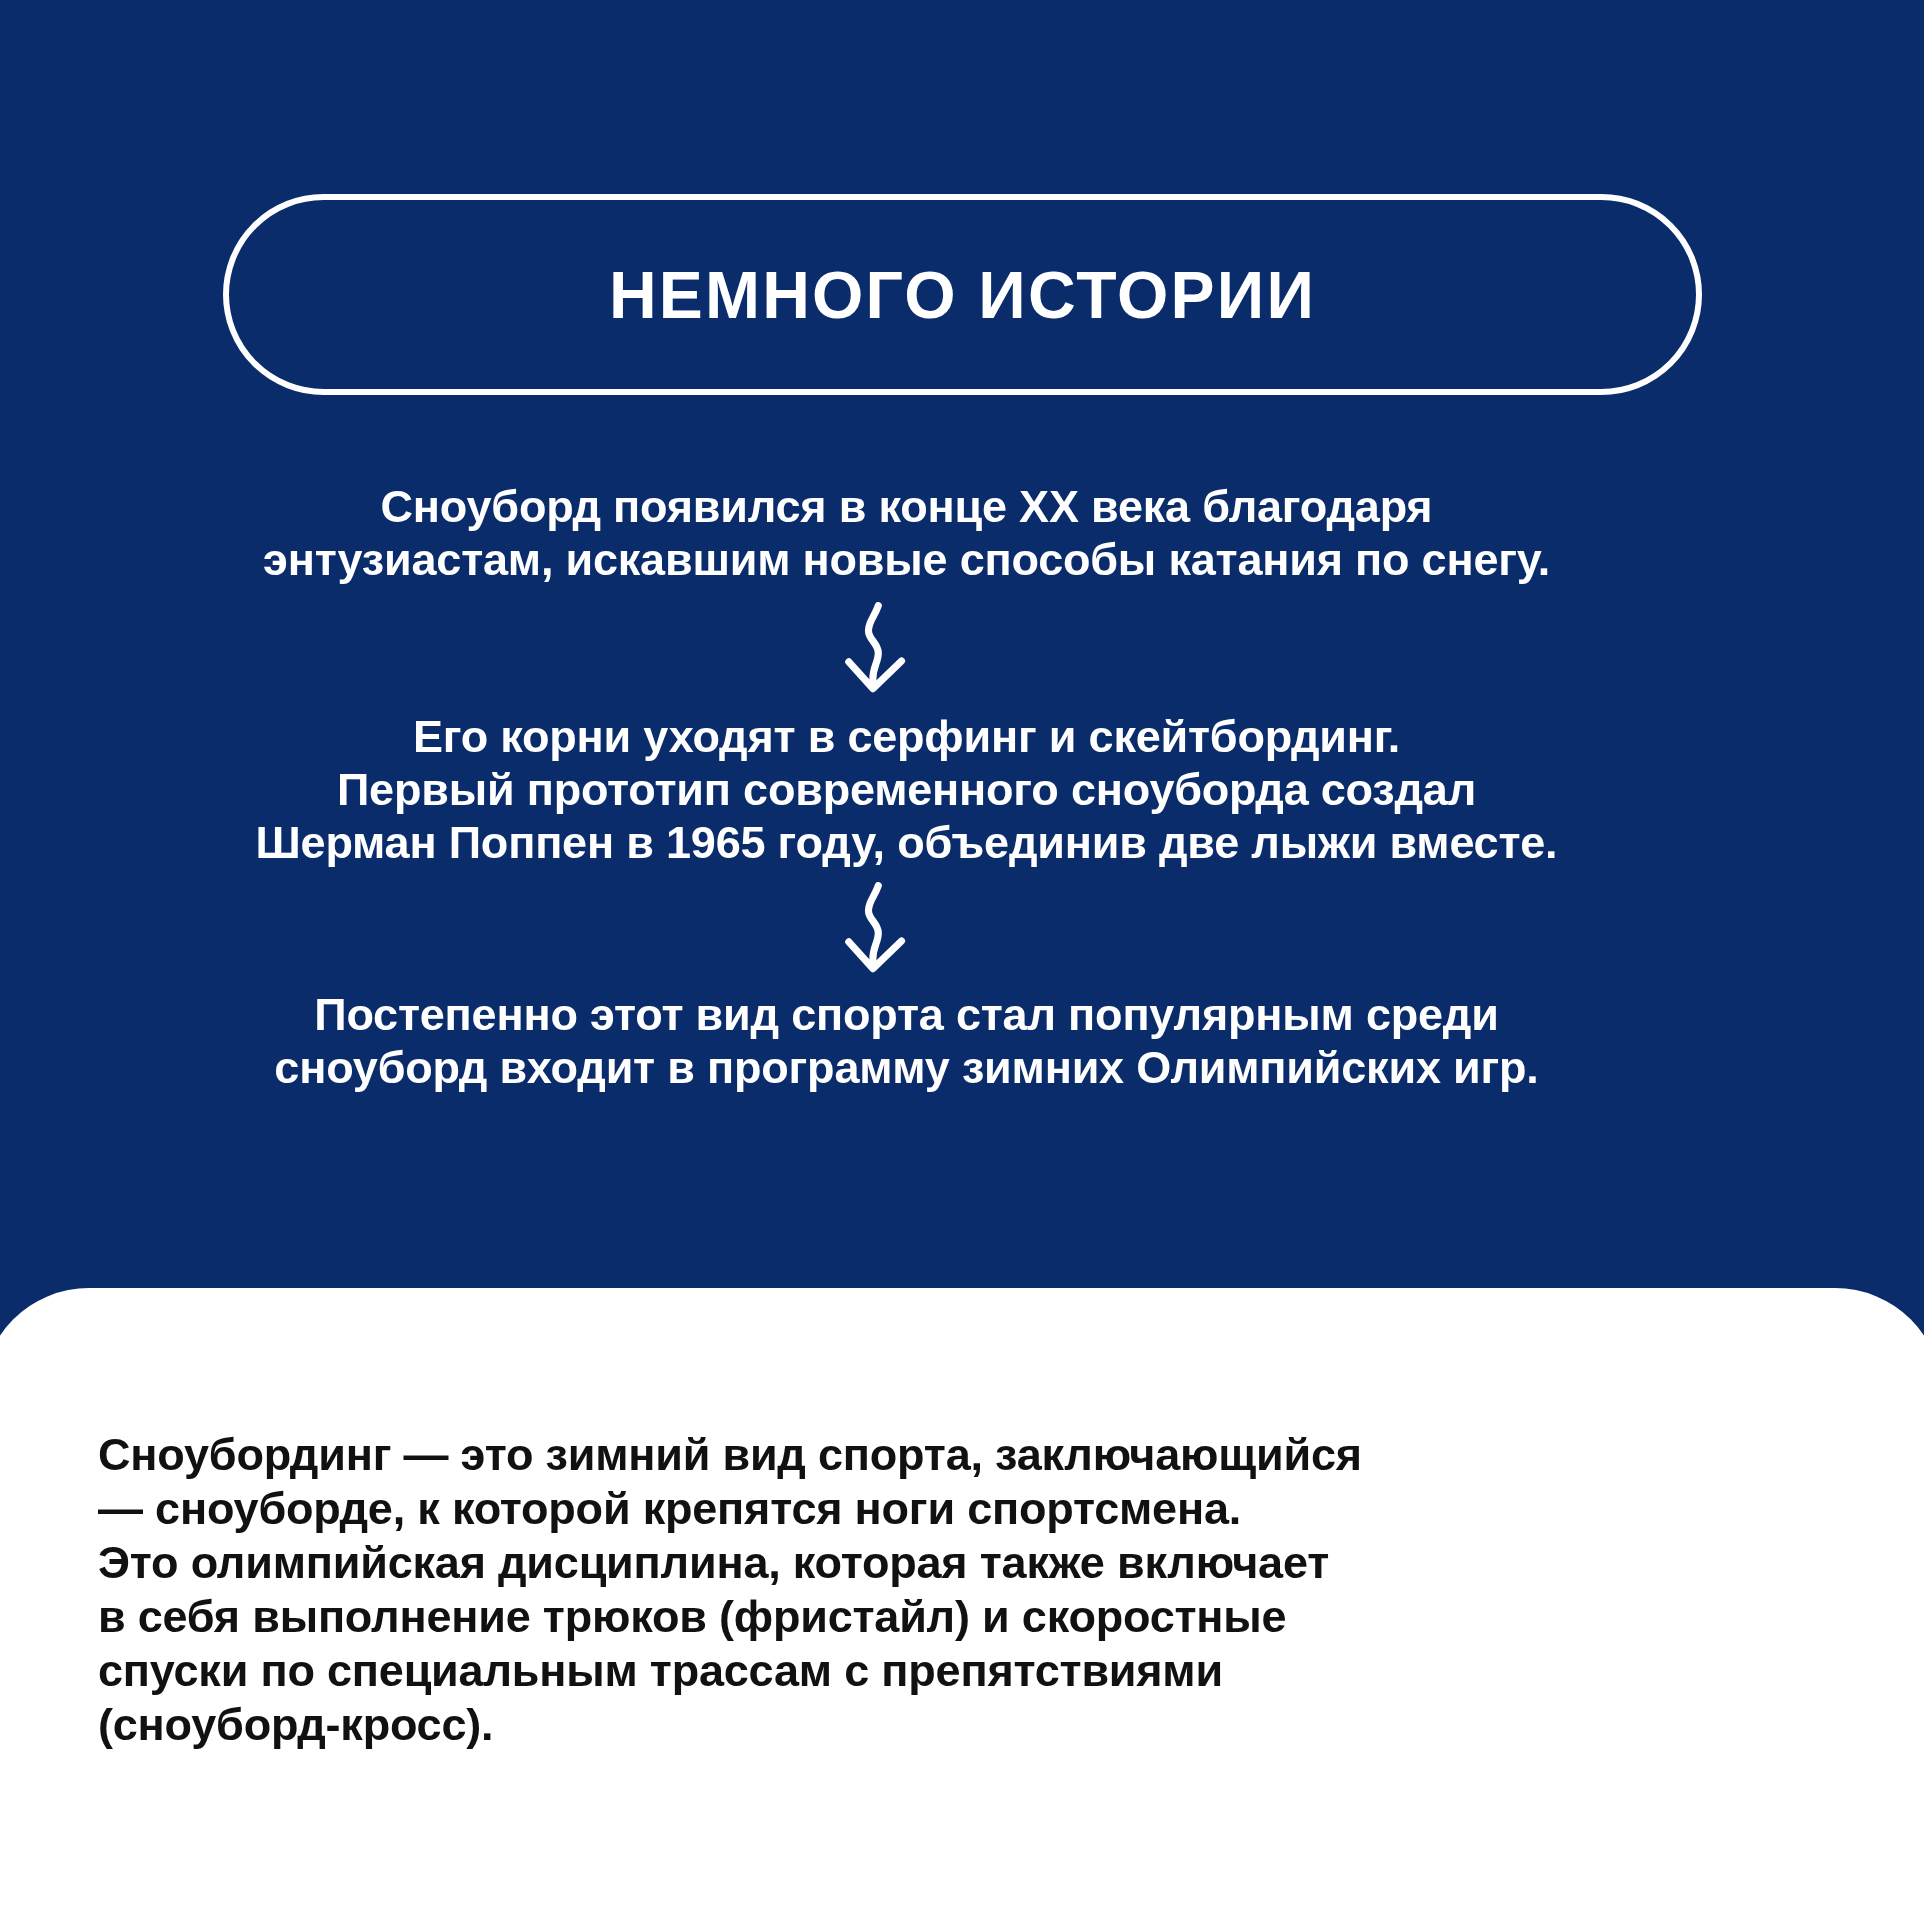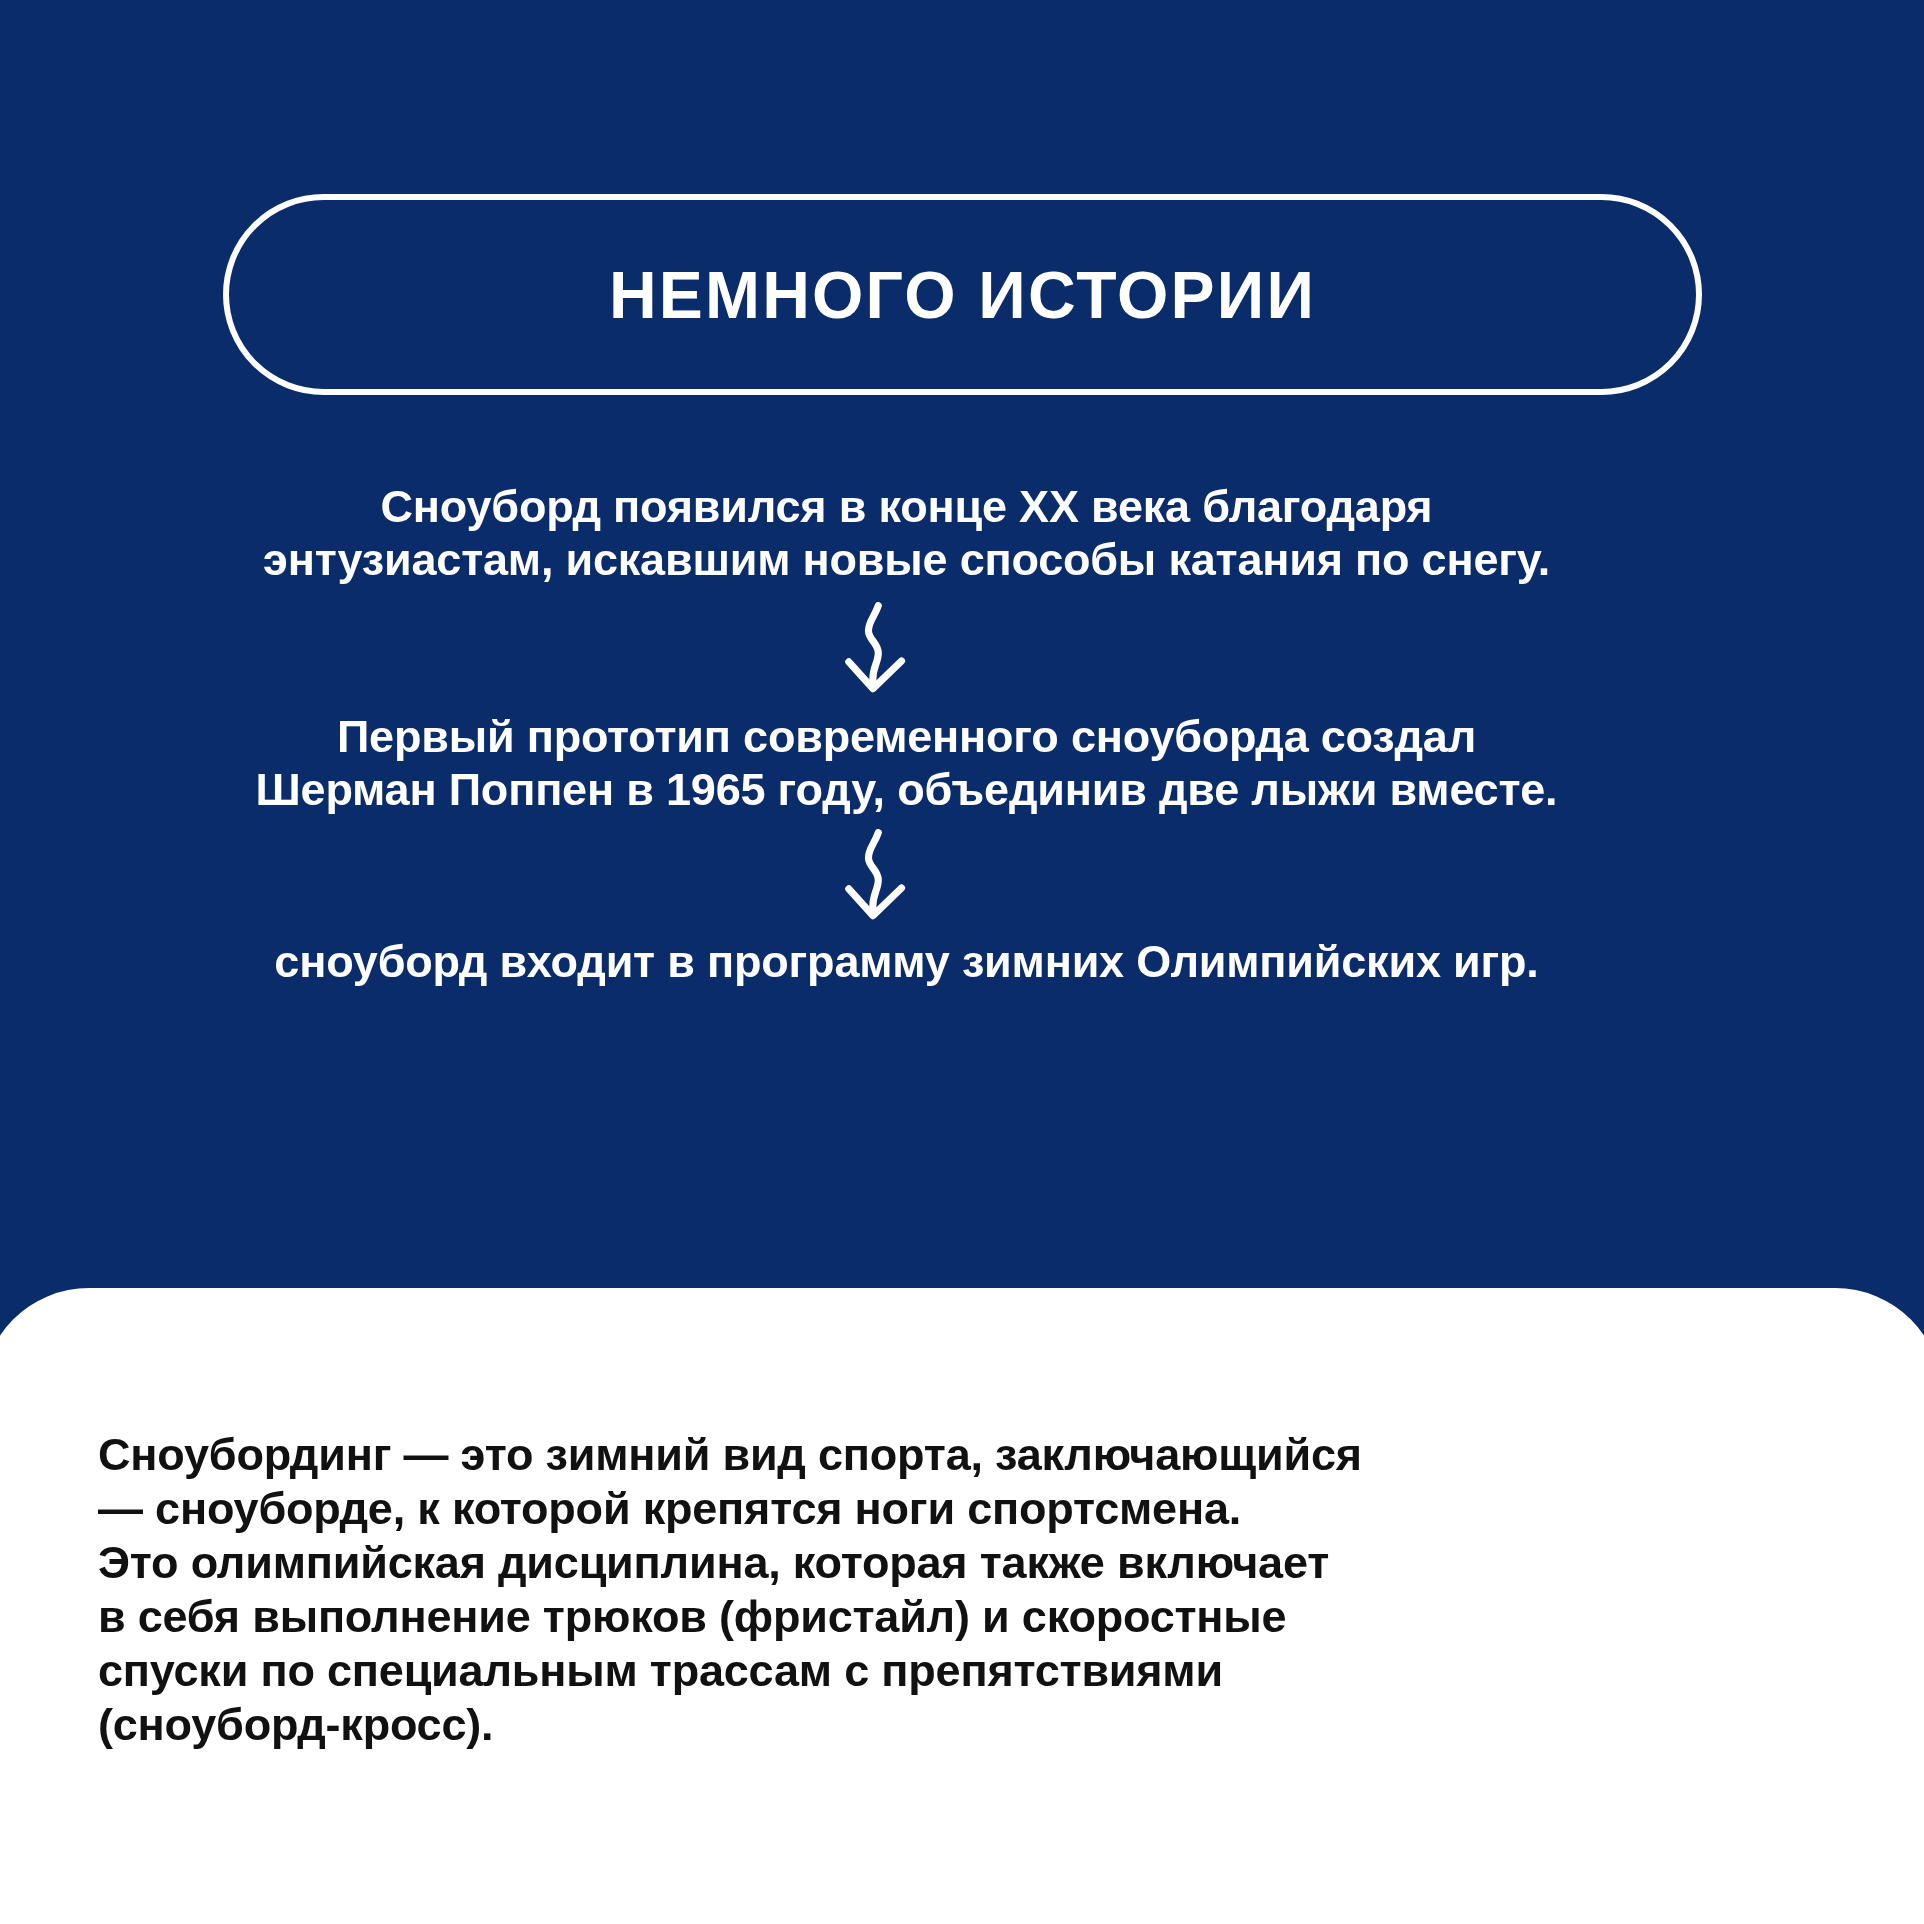--- a/index.html
+++ b/index.html
@@ -129,32 +129,34 @@
     </div>
 
     <div class="arrow-wrap arrow-gap-1">
       <svg class="squiggle-arrow" width="75" height="93" viewBox="0 0 84 104">
         <path d="M44 4 C 40 16, 33 22, 33 32 C 33 42, 44 46, 44 57 C 44 68, 37 74, 38 88" fill="none" stroke="#ffffff" stroke-width="8" stroke-linecap="round" stroke-linejoin="round"></path>
         <path d="M11 67 L 38 97 L 70 66" fill="none" stroke="#ffffff" stroke-width="8" stroke-linecap="round" stroke-linejoin="round"></path>
       </svg>
     </div>
 
     <div class="para para-gap-1">
+      <span class="ln">Его корни уходят в серфинг и скейтбординг.</span>
       <span class="ln">Первый прототип современного сноуборда создал</span>
       <span class="ln">Шерман Поппен в 1965 году, объединив две лыжи вместе.</span>
     </div>
 
     <div class="arrow-wrap arrow-gap-2">
       <svg class="squiggle-arrow" width="75" height="93" viewBox="0 0 84 104">
         <path d="M44 4 C 40 16, 33 22, 33 32 C 33 42, 44 46, 44 57 C 44 68, 37 74, 38 88" fill="none" stroke="#ffffff" stroke-width="8" stroke-linecap="round" stroke-linejoin="round"></path>
         <path d="M11 67 L 38 97 L 70 66" fill="none" stroke="#ffffff" stroke-width="8" stroke-linecap="round" stroke-linejoin="round"></path>
       </svg>
     </div>
 
     <div class="para para-gap-2">
+      <span class="ln">Постепенно этот вид спорта стал популярным среди</span>
       <span class="ln">сноуборд входит в программу зимних Олимпийских игр.</span>
     </div>
 
   </div>
 
   <div class="white-card">
     <div class="card-body">
       <span class="ln">Сноубординг — это зимний вид спорта, заключающийся</span>
       <span class="ln">— сноуборде, к которой крепятся ноги спортсмена.</span>
       <span class="ln">Это олимпийская дисциплина, которая также включает</span>

